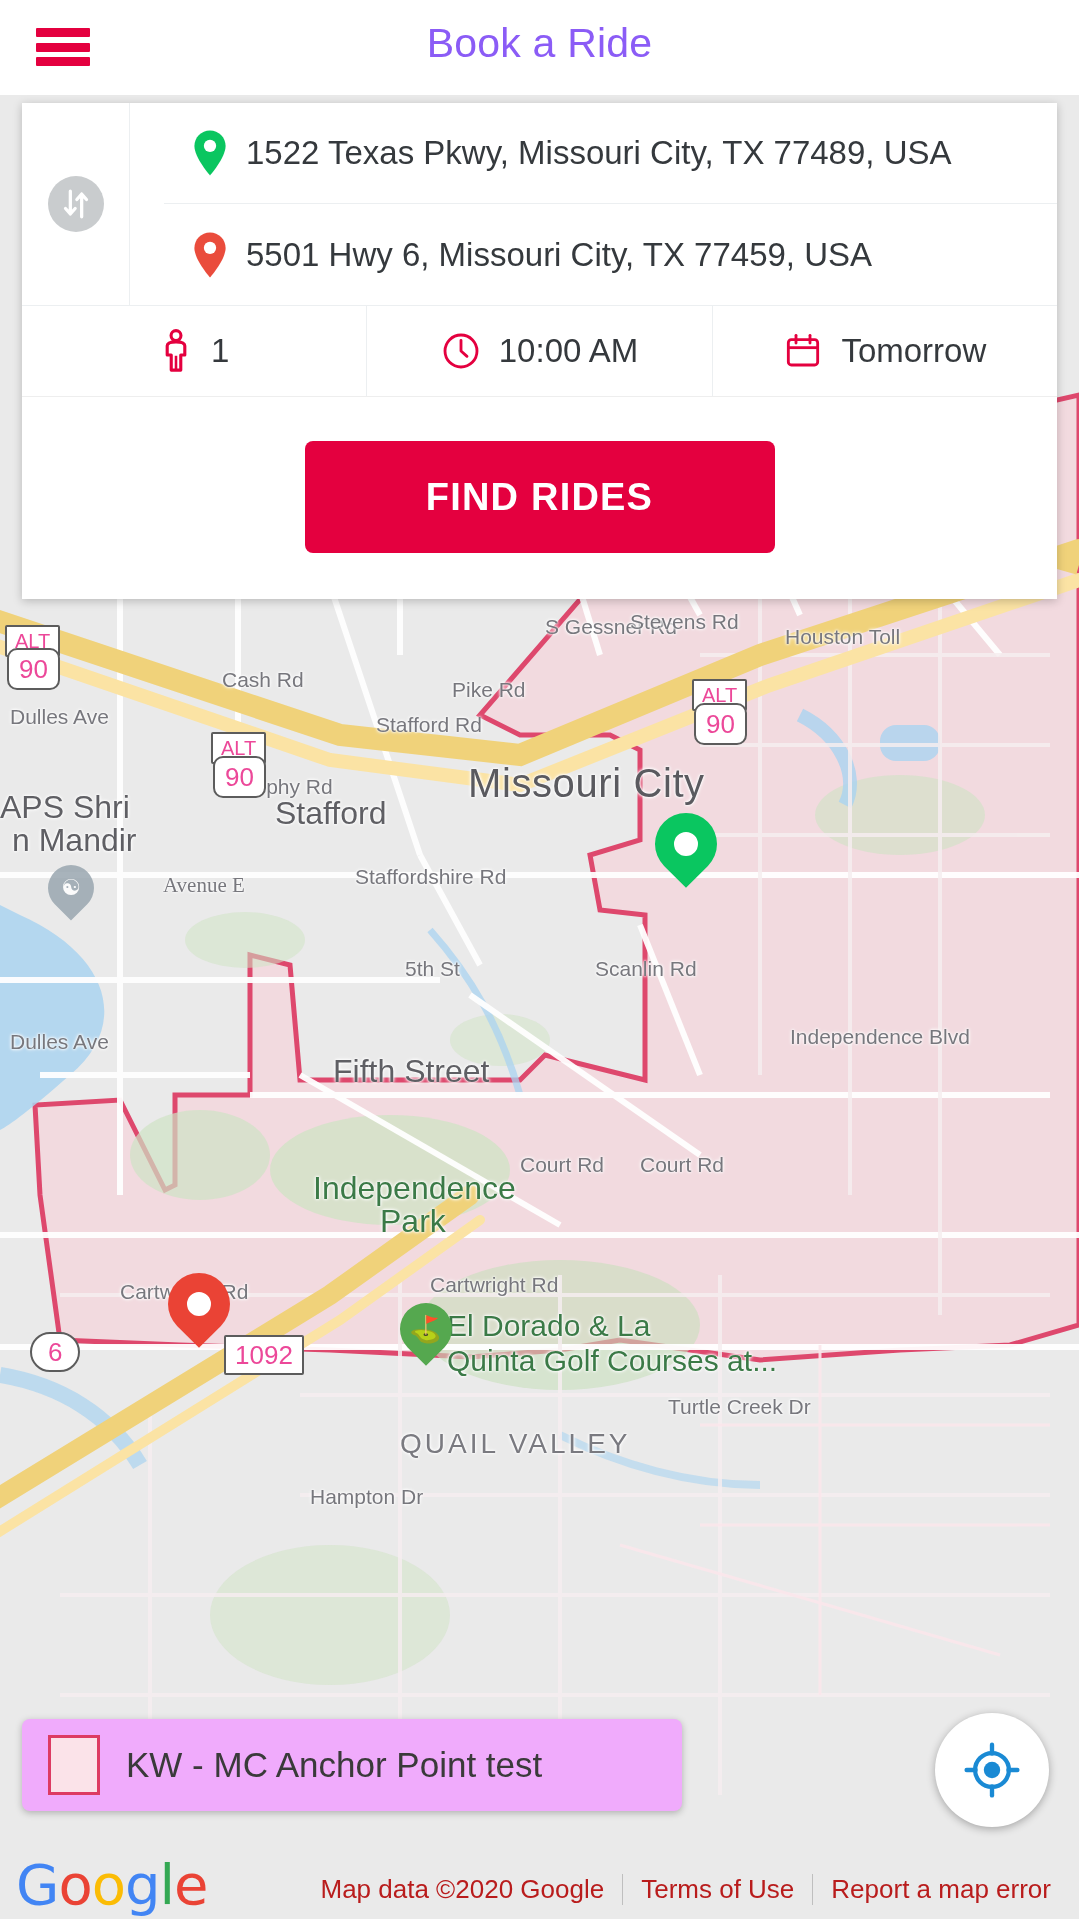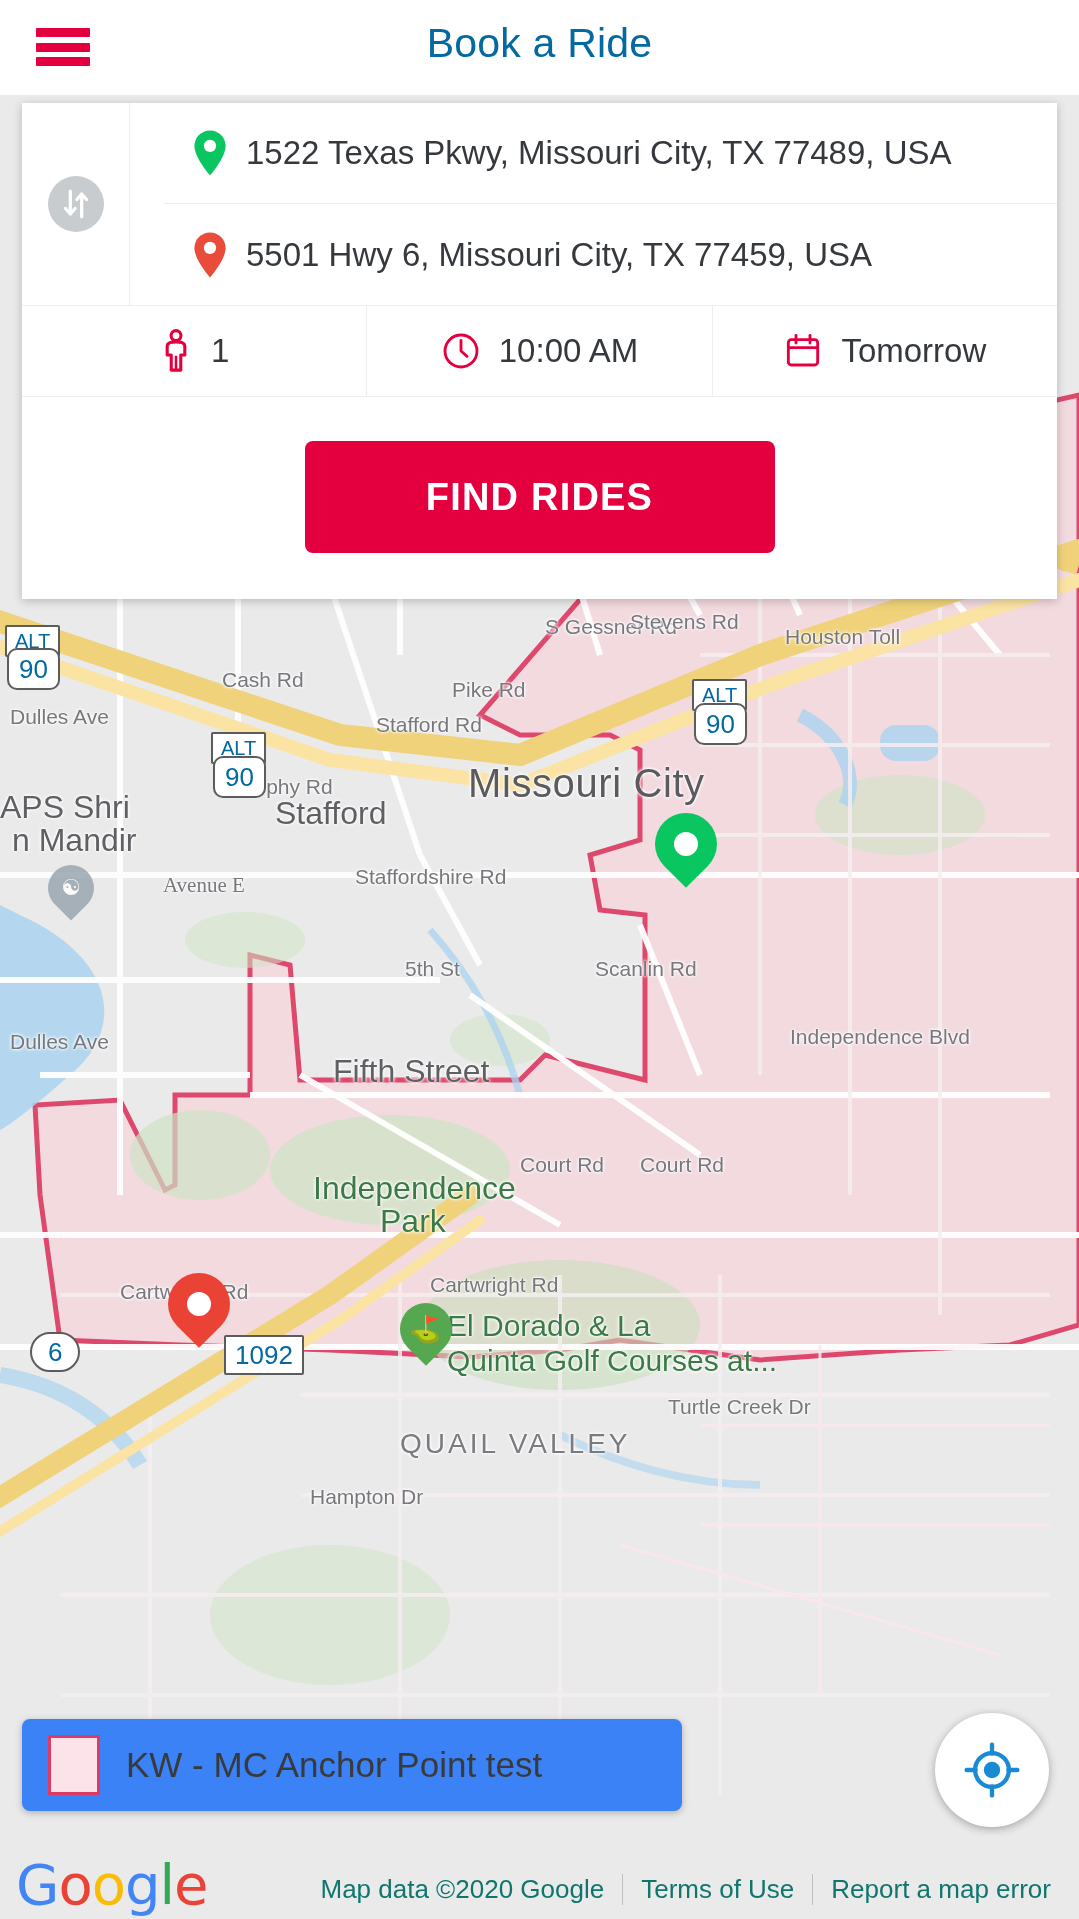--- a/index.html
+++ b/index.html
@@ -44,21 +44,21 @@
     height: 9px;
     background: #E4003F;
     border-radius: 1px;
   }
   .header-title {
     position: absolute;
     left: 0; right: 0;
     top: 20px;
     text-align: center;
     font-size: 41px;
-    color: #0369a1;
+    color: #8b5cf6;
     font-weight: 400;
     letter-spacing: 0.2px;
   }
 
   
   .map {
     position: absolute;
     top: 95px; left: 0;
     width: 1079px;
     height: 1824px;
@@ -100,21 +100,21 @@
     color: #7a7a80;
     letter-spacing: 3px;
   }
   .map-label.small { font-size: 21px; color: #77777d; }
 
   
   .shield {
     position: absolute;
     background: #fff;
     border: 2px solid #5c5c5c;
-    color: #0369a1;
+    color: #ec4899;
     font-size: 22px;
     text-align: center;
     line-height: 1;
     padding: 4px 7px;
     border-radius: 3px;
     font-weight: 500;
   }
   .shield.alt { border-radius: 2px; font-size: 20px; padding: 4px 8px; }
   .shield.us { border-radius: 10px; padding: 6px 10px; font-size: 26px; }
   .shield.round { border-radius: 20px; padding: 5px 16px; font-size: 26px; }
@@ -257,21 +257,21 @@
     font-family: "Liberation Sans", sans-serif;
   }
 
   
   .legend {
     position: absolute;
     left: 22px;
     bottom: 108px;
     width: 660px;
     height: 92px;
-    background: #3b82f6;
+    background: #f0abfc;
     border-radius: 8px;
     box-shadow: 0 2px 7px rgba(0,0,0,0.25);
     display: flex;
     align-items: center;
     padding: 12px 26px;
     gap: 26px;
     z-index: 25;
   }
   .legend-swatch {
     width: 52px; height: 60px;
@@ -316,21 +316,21 @@
   .google-logo span:nth-child(6){color:#EA4335;}
 
   .attribution {
     position: absolute;
     right: 10px;
     bottom: 14px;
     display: flex;
     align-items: center;
     gap: 0;
     font-size: 26px;
-    color: #0f766e;
+    color: #b91c1c;
     z-index: 22;
   }
   .attribution .item { padding: 0 18px; white-space: nowrap; }
   .attribution .item + .item { border-left: 1px solid #bfbfbf; }
 </style>
 </head>
 <body>
 
 <div id="app">
 

